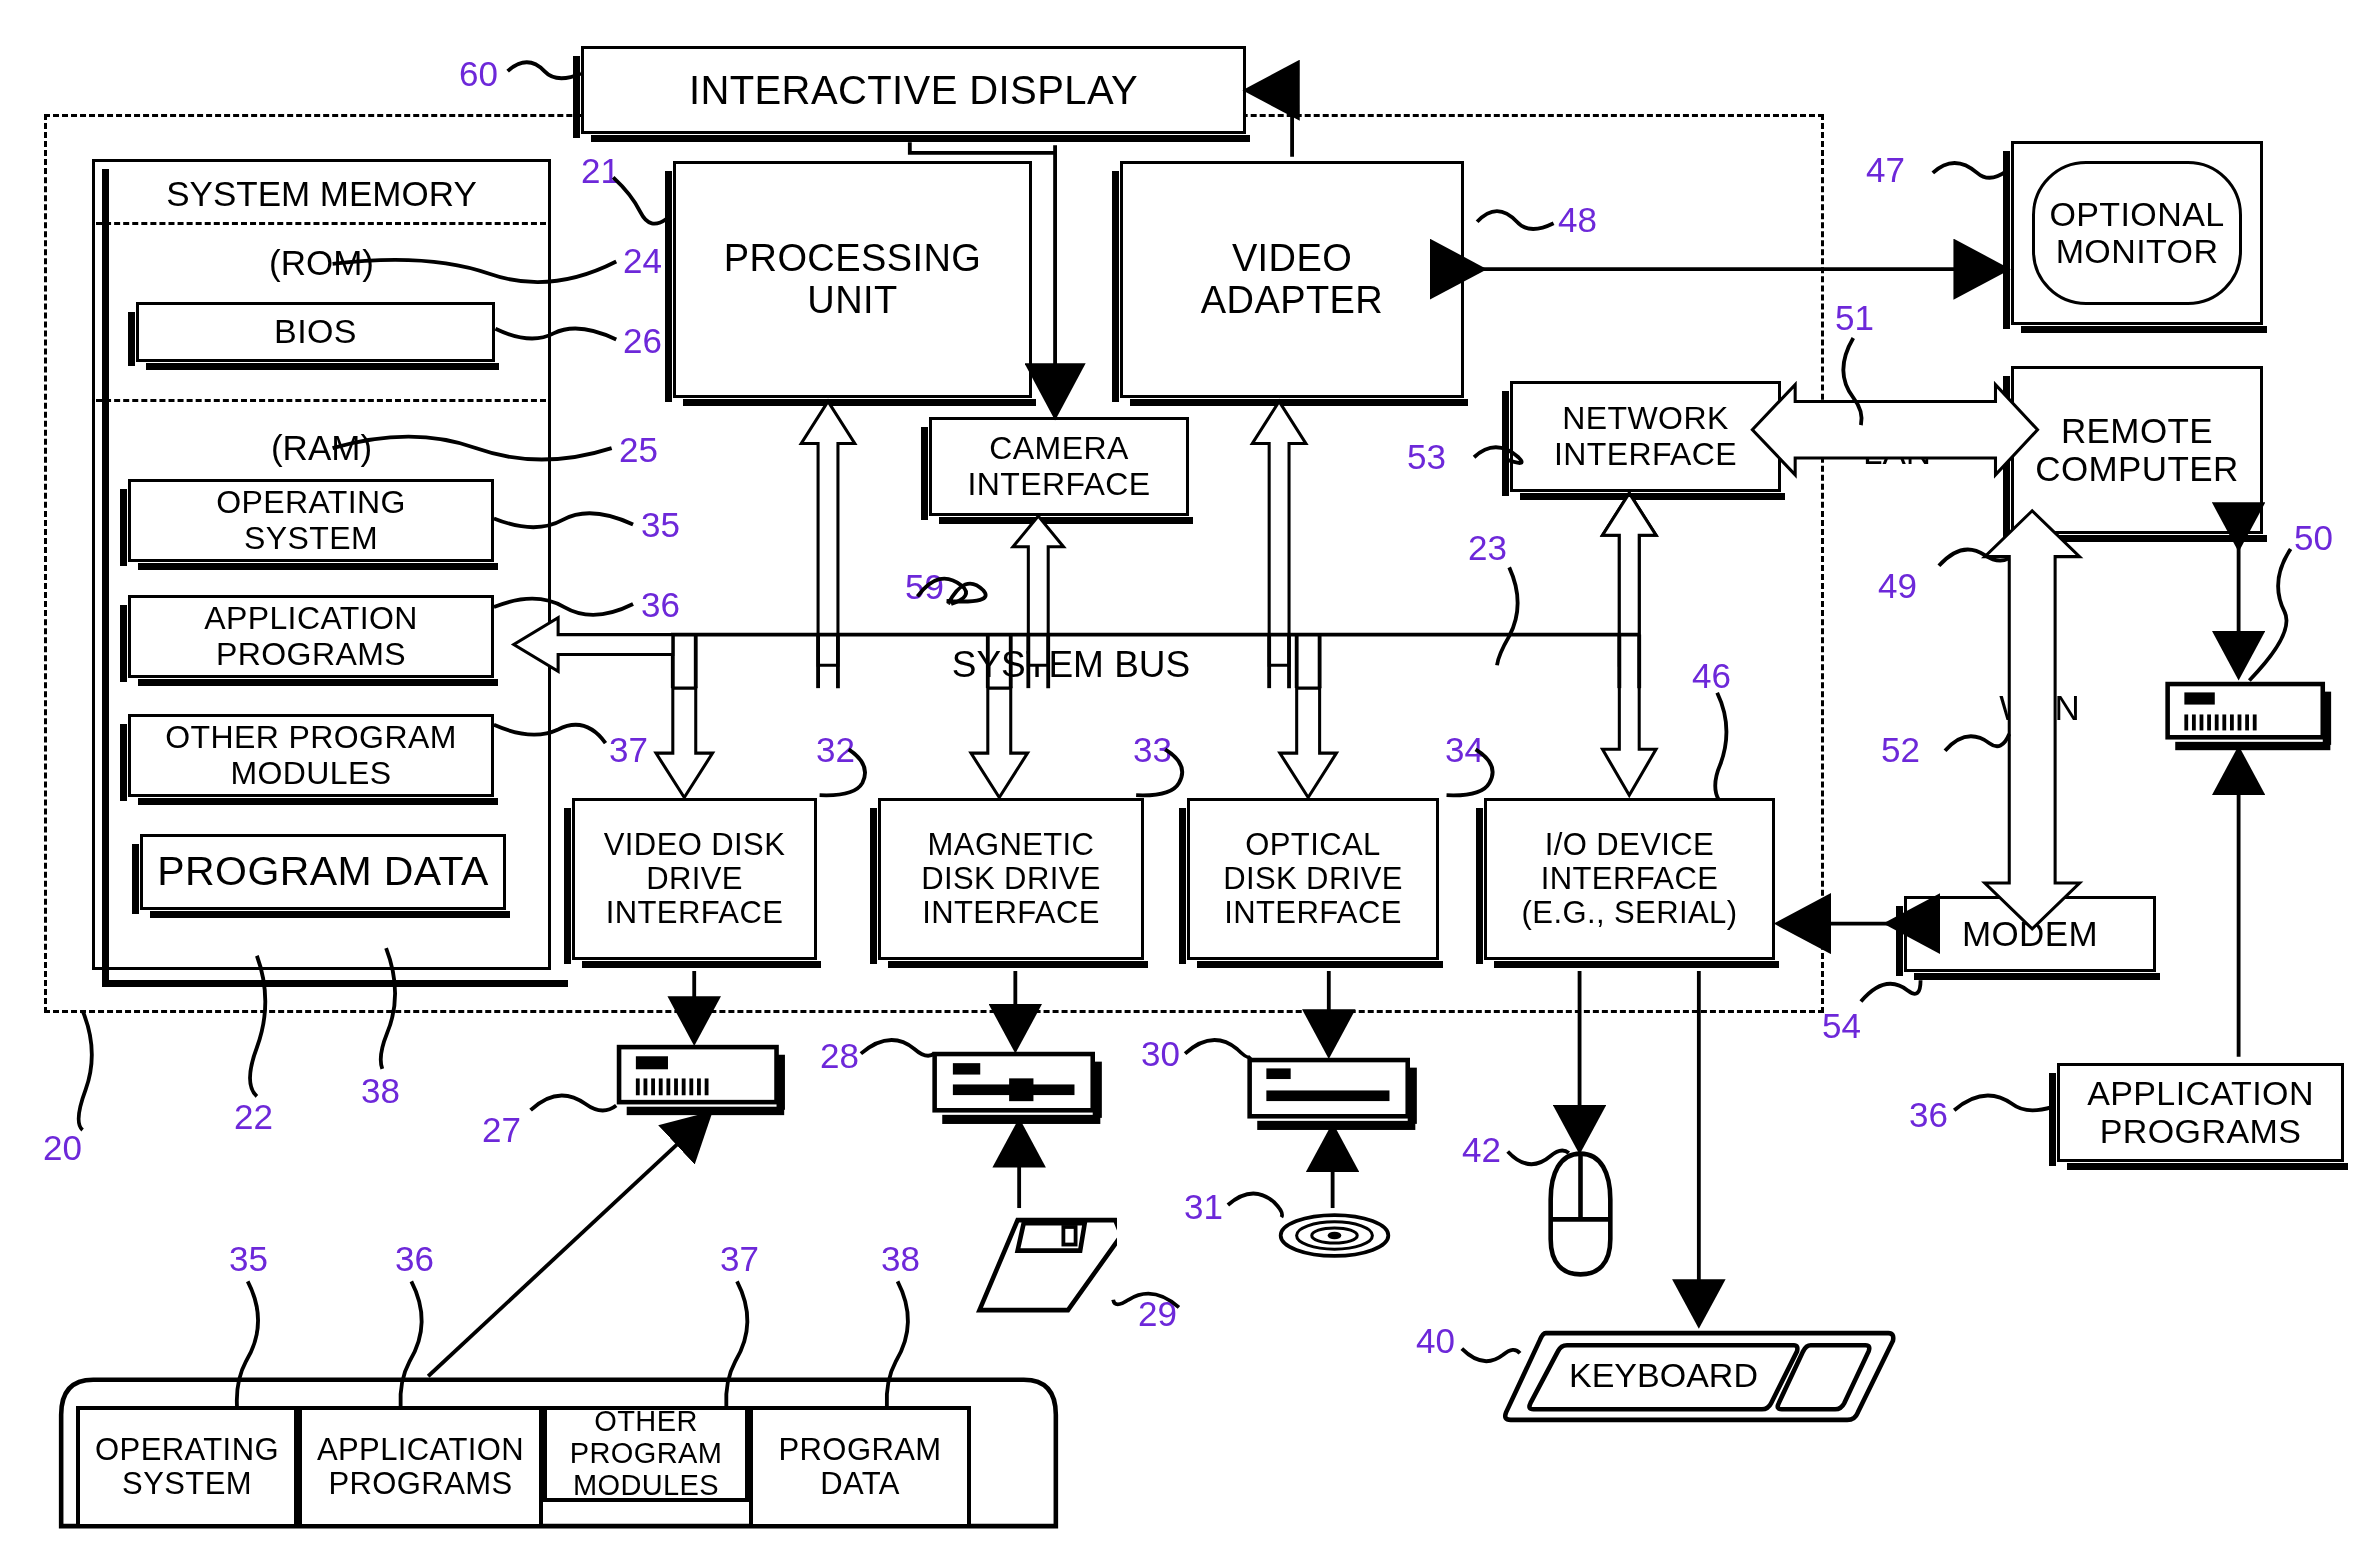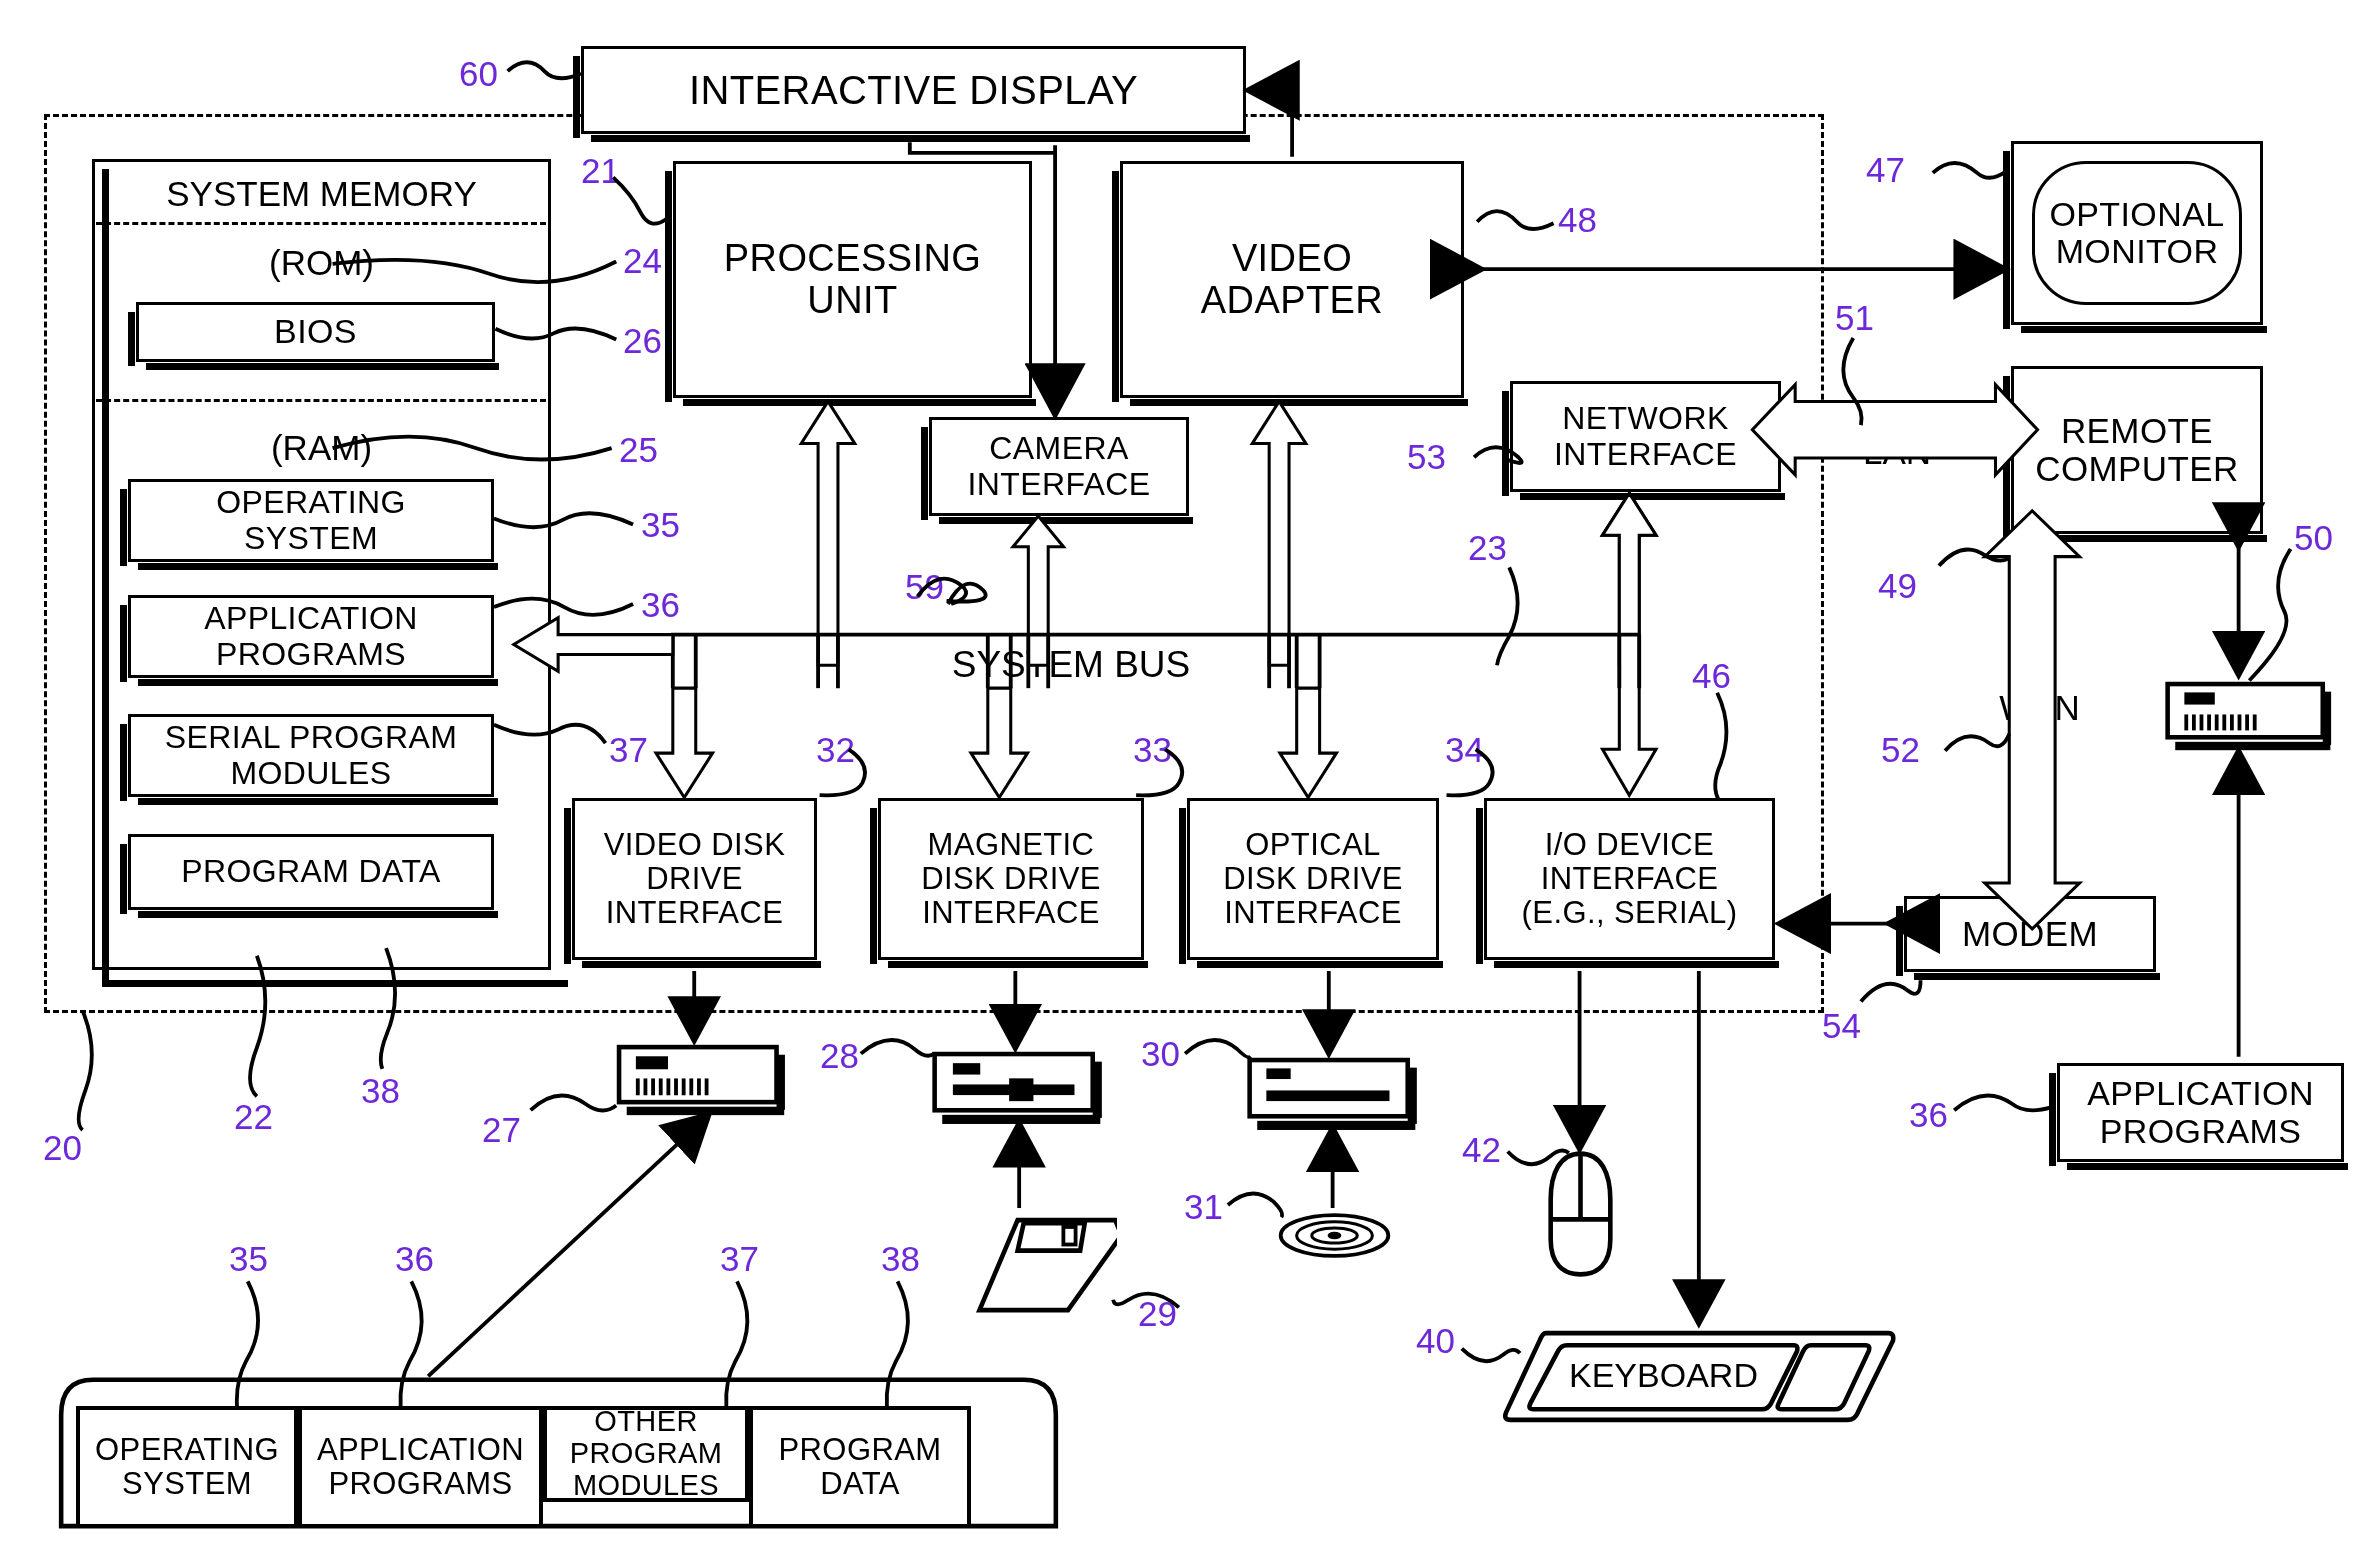--- a/index.html
+++ b/index.html
@@ -64,25 +64,25 @@
     <span>OPERATING</span>
     <span>SYSTEM</span>
   </div>
 
   <div class="box" style="left:128px;top:595px;width:366px;height:83px;font-size:32px;flex-direction:column;">
     <span>APPLICATION</span>
     <span>PROGRAMS</span>
   </div>
 
   <div class="box" style="left:128px;top:714px;width:366px;height:83px;font-size:32px;flex-direction:column;">
-    <span>SERIAL PROGRAM</span>
+    <span>OTHER PROGRAM</span>
     <span>MODULES</span>
   </div>
 
-  <div class="box" style="left:128px;top:834px;width:366px;height:76px;font-size:32px;">
+  <div class="box" style="left:140px;top:834px;width:366px;height:76px;font-size:41px;">
     <span>PROGRAM DATA</span>
   </div>
 
   <div class="box" style="left:673px;top:161px;width:359px;height:237px;font-size:38px;flex-direction:column;">
     <span>PROCESSING</span>
     <span>UNIT</span>
   </div>
 
   <div class="box" style="left:1120px;top:161px;width:344px;height:237px;font-size:38px;flex-direction:column;">
     <span>VIDEO</span>

